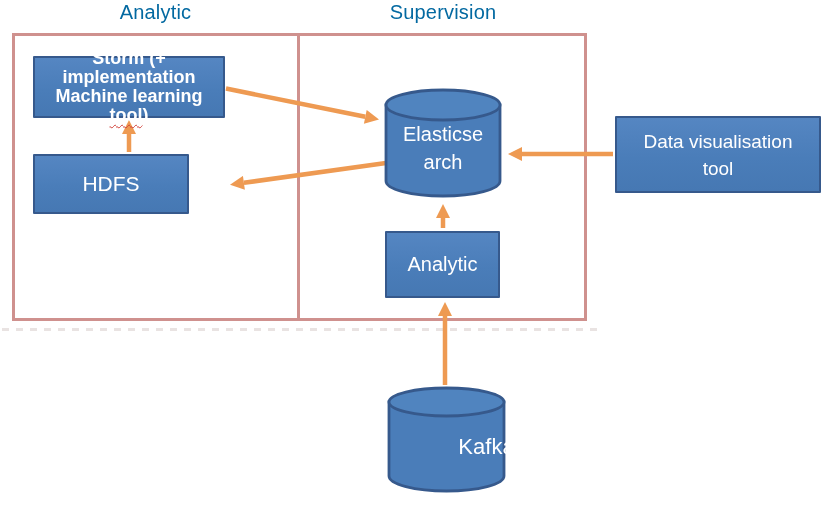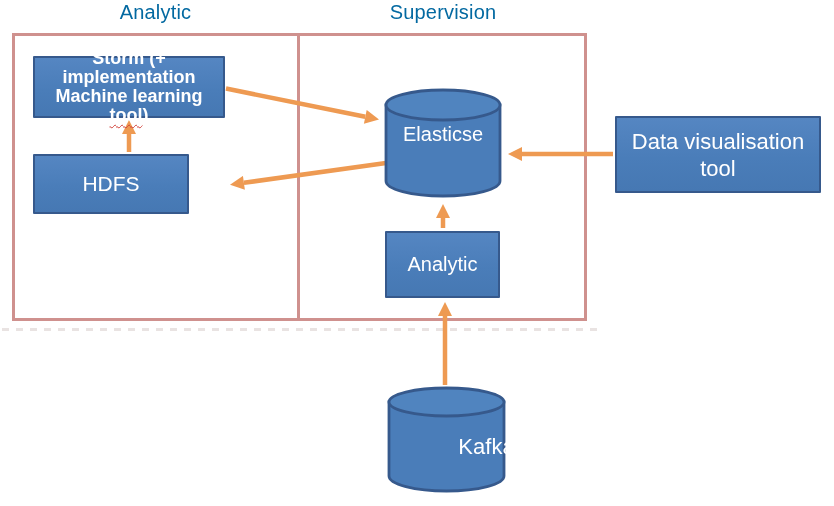--- a/index.html
+++ b/index.html
@@ -29,21 +29,21 @@
     background:linear-gradient(180deg,#5586c2 0%,#4a7db9 55%,#4678b3 100%);
     border:2.5px solid #36598c; border-radius:1px;
     display:flex; flex-direction:column; align-items:center; justify-content:center;
     color:#ffffff; text-align:center;
   }
   .node-storm { left:33px; top:56px; width:192px; height:62px;
     font-size:18px; font-weight:bold; line-height:19px; }
   .node-hdfs { left:33px; top:154px; width:156px; height:60px; font-size:21px;text-align:center; }
   .node-logstash { left:385px; top:231px; width:115px; height:67px; font-size:20px; }
   .node-dataviz { left:615px; top:116px; width:206px; height:77px;
-    font-size:22px; line-height:27px; }
+    font-size:19px; line-height:27px; }
   .squiggly {
     text-decoration:underline wavy #d04038;
     text-decoration-thickness:1px; text-underline-offset:3px;
   }
   .cylinder { position:absolute; }
   .cylinder .cyl-label {
     position:absolute; left:0; width:100%; text-align:center;
     color:#ffffff;
   }
   .cyl-label-elasticsearch { top:32px; font-size:20px; line-height:28px; }
@@ -85,20 +85,21 @@
     <div>HDFS</div>
   </div>
 
   <div class="cylinder" style="left:384px; top:88px; width:118px; height:111px;">
     <svg width="118" height="111" viewBox="0 0 118 111">
       <path d="M2,17 L2,93 A57,15 0 0,0 116,93 L116,17 Z" fill="#4a7db9" stroke="#36598c" stroke-width="2.8"></path>
       <ellipse cx="59" cy="17" rx="57" ry="15" fill="#5084bf" stroke="#36598c" stroke-width="2.8"></ellipse>
     </svg>
     <div class="cyl-label cyl-label-elasticsearch">
       <div>Elasticse</div>
+      <div>arch</div>
     </div>
   </div>
 
   <div class="node-box node-logstash">
     <div>Analytic</div>
   </div>
 
   <div class="node-box node-dataviz">
     <div>Data visualisation</div>
     <div>tool</div>

